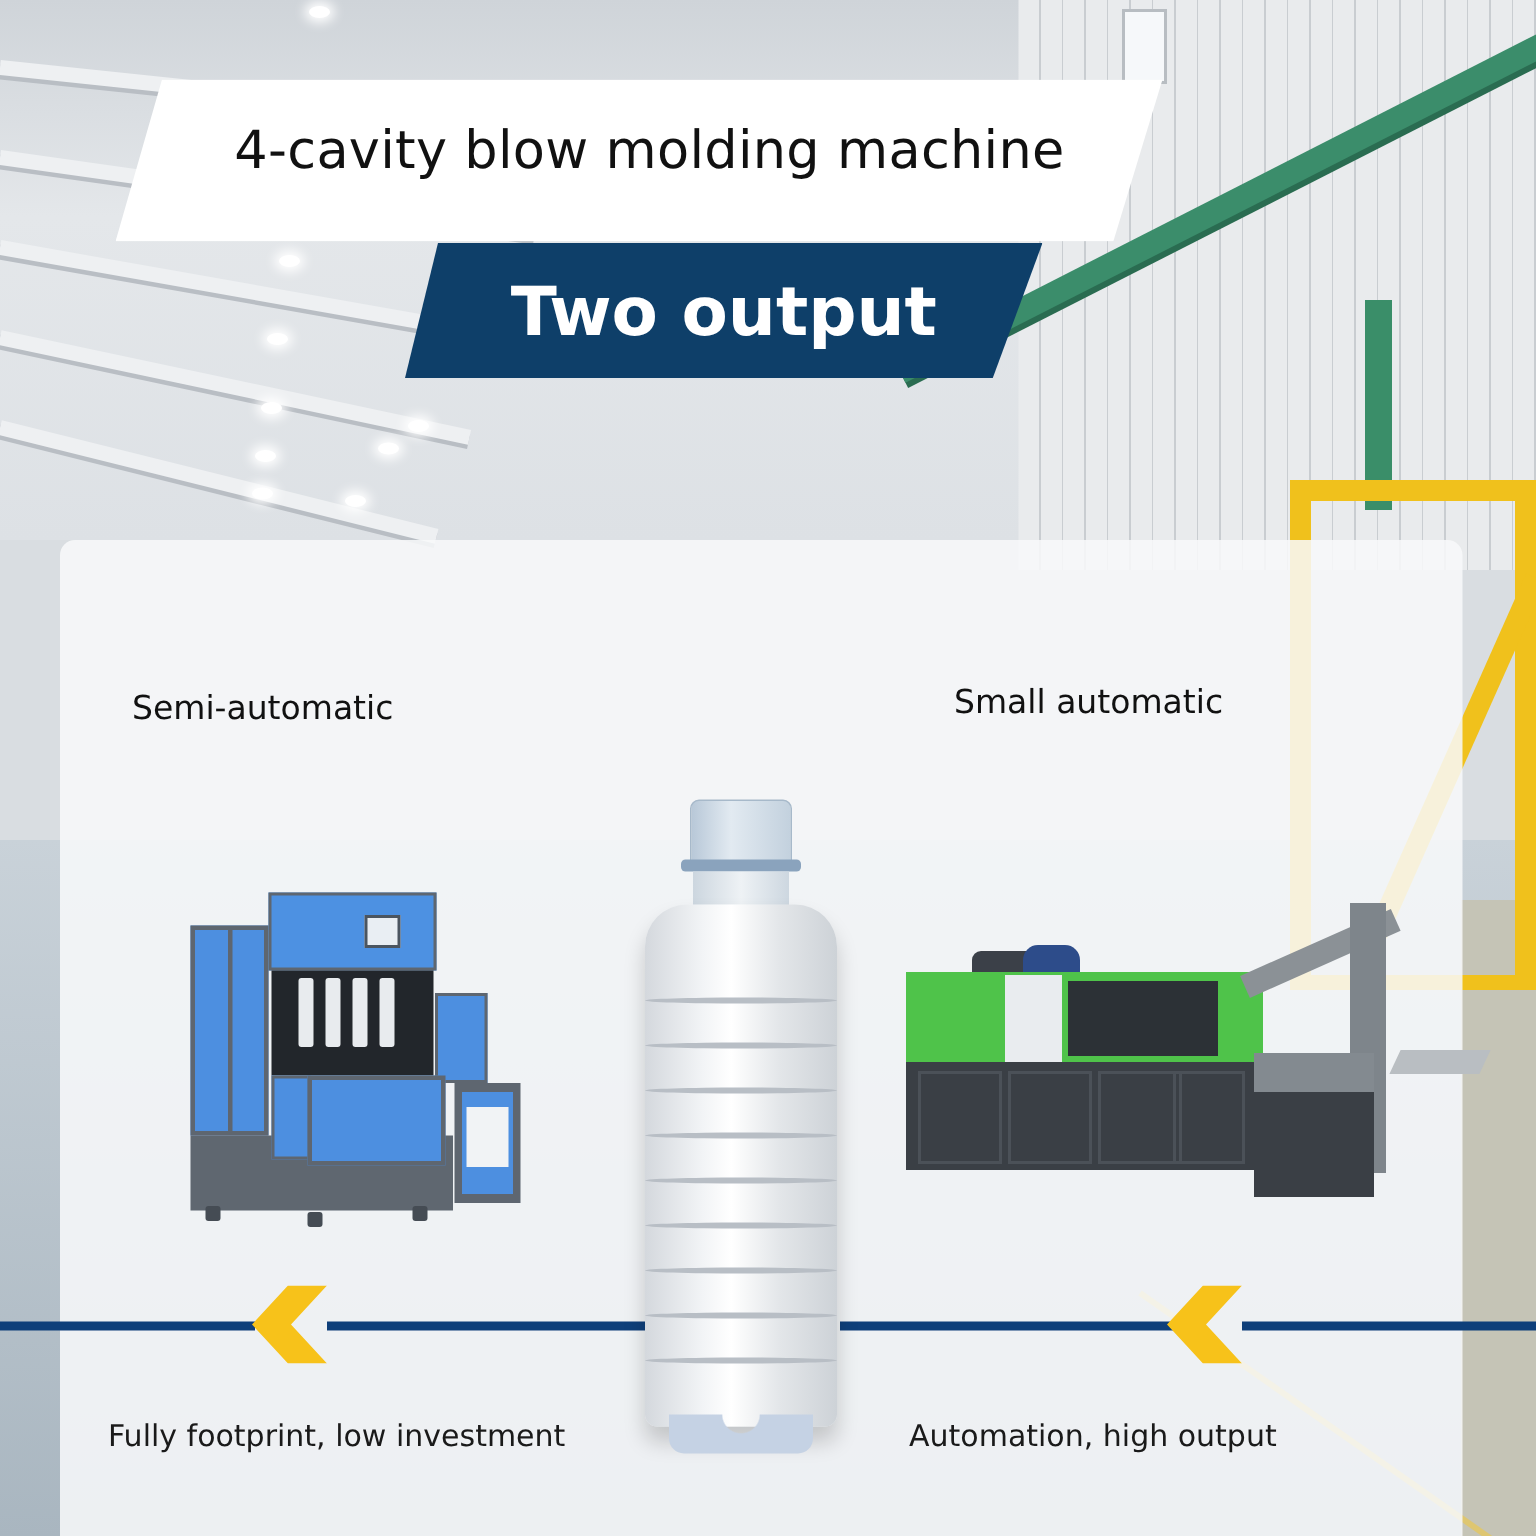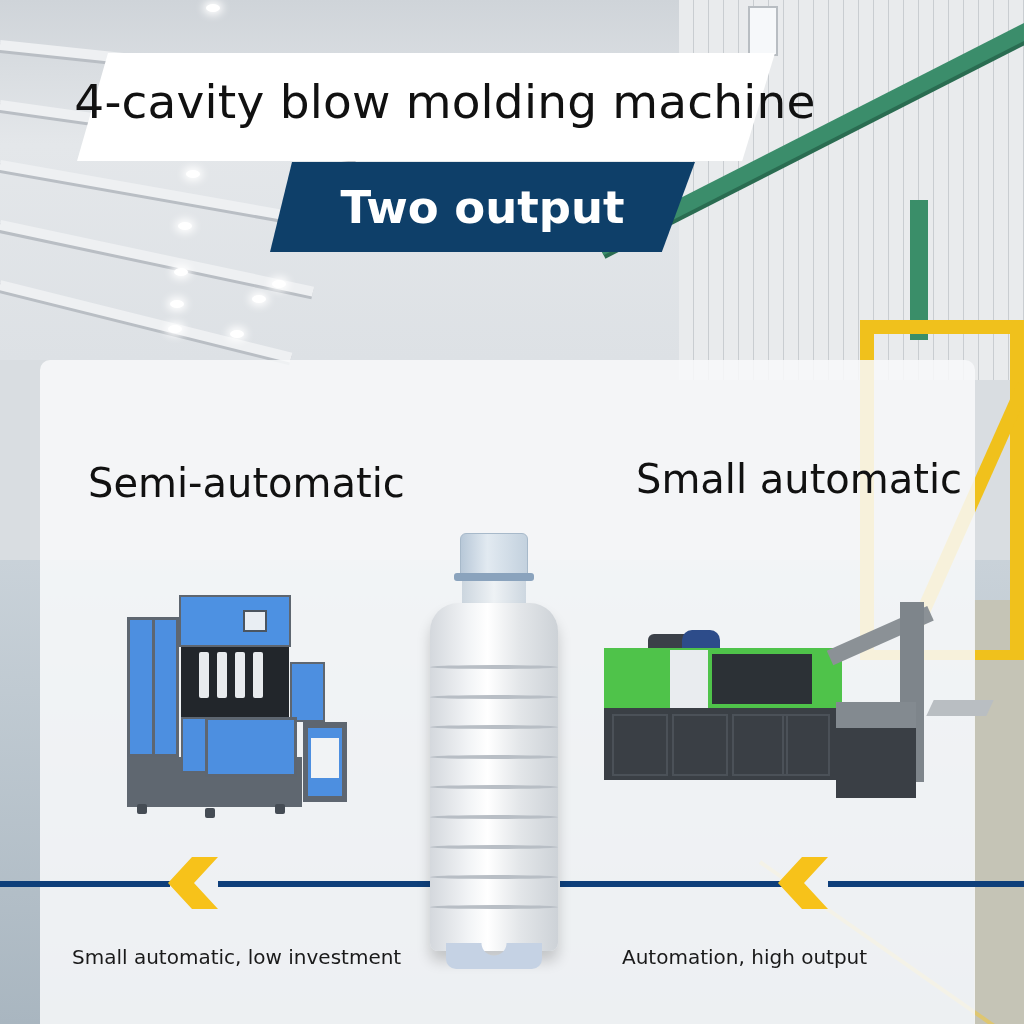--- a/index.html
+++ b/index.html
@@ -26,36 +26,36 @@
   .floor-right { position: absolute; right: 0; top: 600px; width: 50px; height: 424px; background: #c5c4b6; }
   .floor-stripe { position: absolute; left: 760px; top: 860px; width: 320px; height: 4px; background: #e4c760; transform: rotate(35deg); transform-origin: left; opacity: .8; }
 
   
   .panel { position: absolute; left: 40px; top: 360px; width: 935px; height: 664px;
     background: rgba(248, 249, 250, 0.86); border-radius: 10px 10px 0 0; }
 
   
   .banner-white { position: absolute; left: 77px; top: 53px; width: 698px; height: 108px; background: #ffffff;
     clip-path: polygon(31px 0, 100% 0, 95.3% 100%, 0 100%); }
-  .banner-white-text { position: absolute; left: 12px; top: 53px; width: 866px; height: 96px; display: flex; align-items: center; justify-content: center;
-    font-family: "DejaVu Sans", sans-serif; font-size: 47px; color: #111; letter-spacing: 0.2px; }
+  .banner-white-text { position: absolute; left: 0; top: 53px; width: 866px; height: 96px; display: flex; align-items: center; justify-content: center;
+    font-family: "DejaVu Sans", sans-serif; font-size: 35px; color: #111; letter-spacing: 0.2px; }
   .banner-navy { position: absolute; left: 270px; top: 162px; width: 425px; height: 90px; background: #0e3f69;
     clip-path: polygon(22px 0, 100% 0, 92.2% 100%, 0 100%); }
   .banner-navy-text { position: absolute; left: 270px; top: 162px; width: 425px; height: 90px; display: flex; align-items: center; justify-content: center;
     font-family: "DejaVu Sans", sans-serif; font-weight: bold; font-size: 45px; color: #ffffff; }
 
   
-  .type-label { position: absolute; font-family: "DejaVu Sans", sans-serif; font-size: 40px; color: #111; }
+  .type-label { position: absolute; font-family: "DejaVu Sans", sans-serif; font-size: 22px; color: #111; }
   .type-semi { left: 88px; top: 460px; }
   .type-full { left: 636px; top: 456px; }
 
   
   .caption { position: absolute; font-family: "DejaVu Sans", sans-serif; font-size: 20px; color: #1a1a1a; }
   .caption-semi { left: 72px; top: 945px; }
-  .caption-full { left: 622px; top: 945px; }
+  .caption-full { left: 606px; top: 945px; }
 
   
   .line { position: absolute; height: 6px; top: 881px; background: #0e3f7a; }
   .line-a { left: 0; width: 170px; }
   .line-b { left: 218px; width: 212px; }
   .line-c { left: 560px; width: 222px; }
   .line-d { left: 828px; width: 196px; }
   .chevron { position: absolute; top: 857px; width: 50px; height: 52px; }
 
   
@@ -203,14 +203,14 @@
   <div class="rib" style="top:192px;"></div>
   <div class="rib" style="top:222px;"></div>
   <div class="rib" style="top:252px;"></div>
   <div class="rib" style="top:282px;"></div>
   <div class="rib" style="top:312px;"></div>
   <div class="rib" style="top:342px;"></div>
   <div class="rib" style="top:372px;"></div>
   <div class="foot"></div>
 </div>
 
-<div class="caption caption-semi">Small automatic, low investment</div>
+<div class="caption caption-semi">Fully footprint, low investment</div>
 <div class="caption caption-full">Automation, high output</div>
 
 </body></html>

